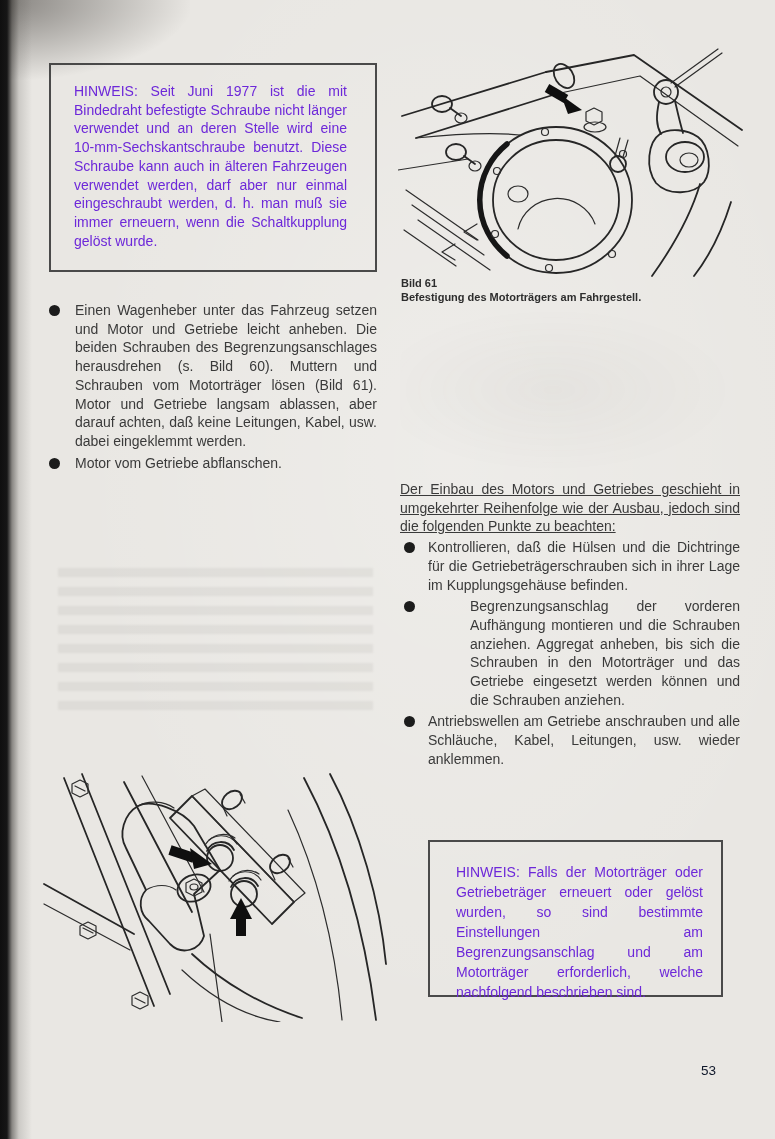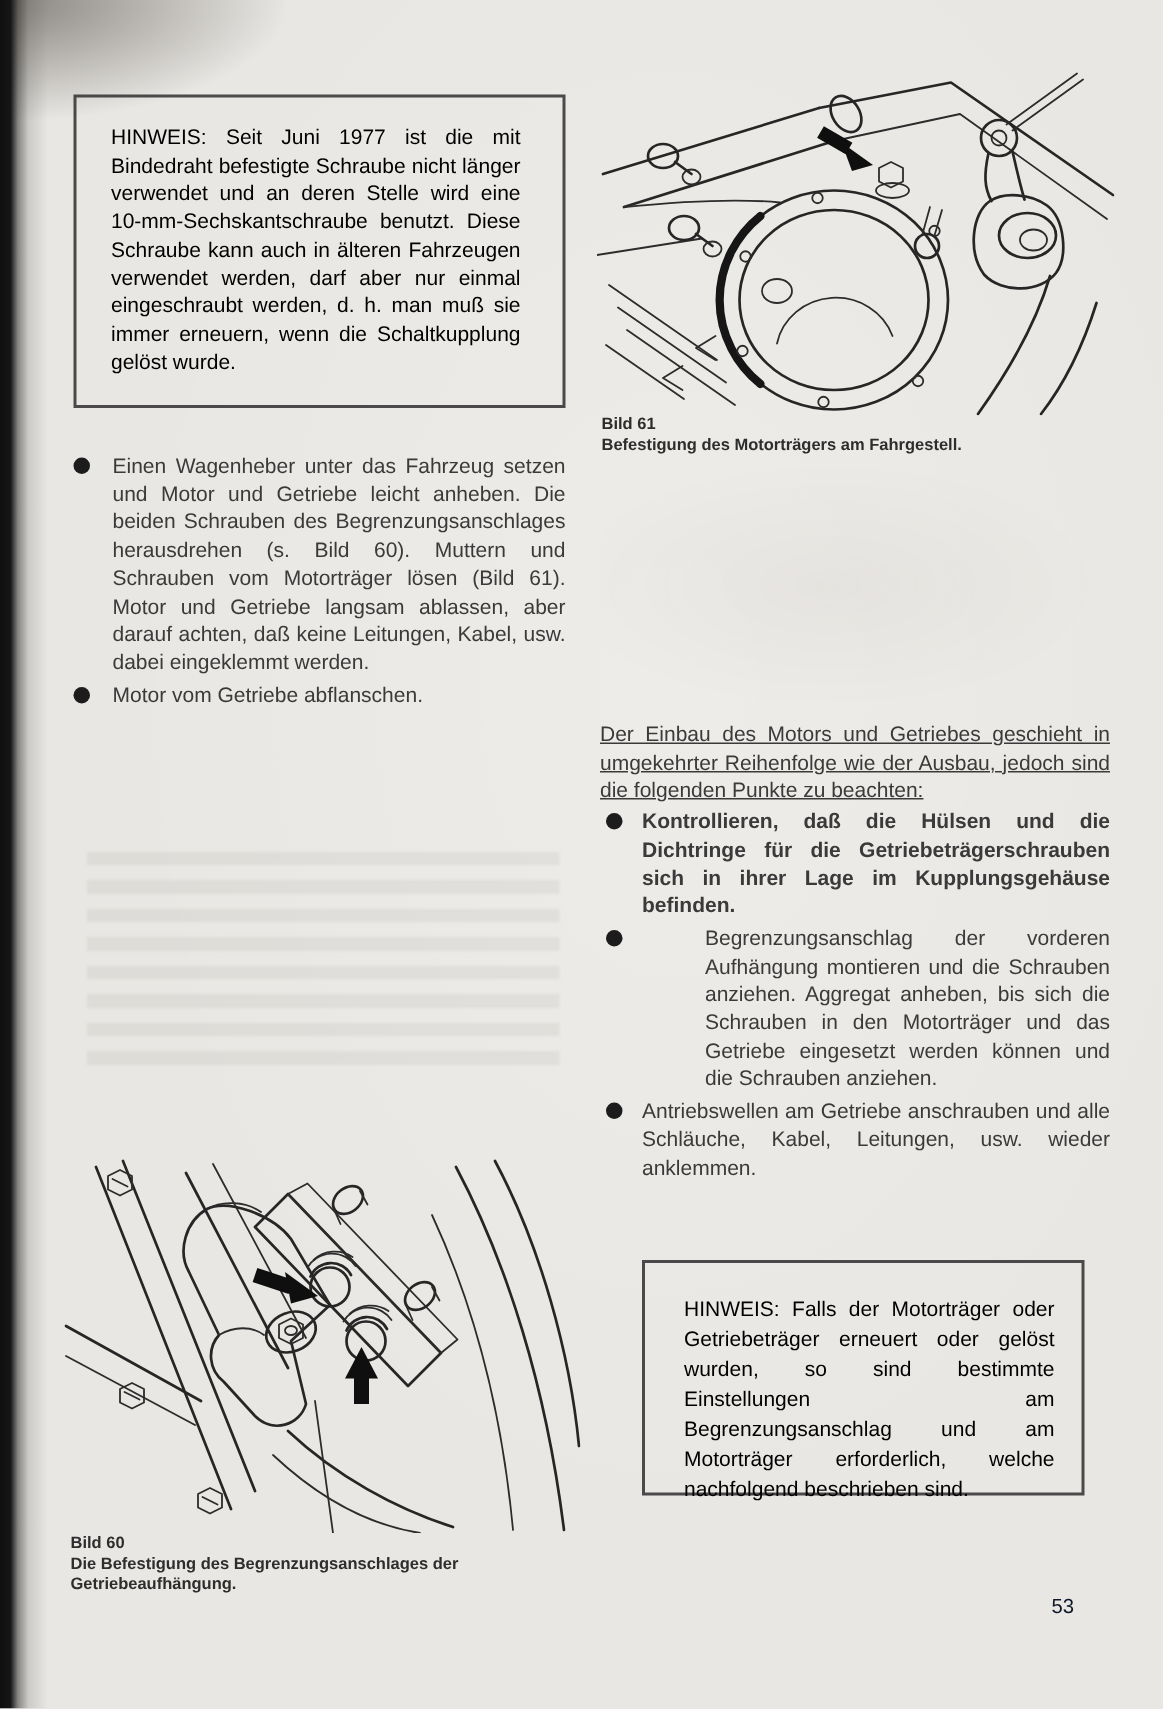--- a/index.html
+++ b/index.html
@@ -20,21 +20,21 @@
   .paper-tint{position:absolute;inset:0;pointer-events:none;
     background:radial-gradient(ellipse at 58% 40%,rgba(255,255,255,.22),rgba(255,255,255,0) 60%);}
 
   
   .ghost{position:absolute;pointer-events:none;filter:blur(1.2px);opacity:.10;}
   .ghost-lines{background:repeating-linear-gradient(to bottom,rgba(110,104,98,.85) 0 9px,transparent 9px 19px);}
   .ghost-blob{background:radial-gradient(ellipse at 45% 50%,rgba(110,104,98,.7),rgba(110,104,98,0) 70%);opacity:.08;}
 
   
   .note-box{position:absolute;border:2px solid #4a4a4a;background:transparent;box-sizing:border-box;}
-  .note-text{font-size:14px;line-height:18.7px;text-align:justify;color:#000000;}
+  .note-text{font-size:14px;line-height:18.7px;text-align:justify;color:#6d28d9;}
   .body-text{font-size:14px;line-height:18.7px;text-align:justify;color:#3a3a3a;}
 
   .bullet-item{position:relative;padding-left:26px;margin-bottom:3px;}
   .bullet-dot{position:absolute;left:0;top:4px;width:11px;height:11px;border-radius:50%;background:#1c1c1c;}
 
   .caption{position:absolute;font-size:11px;line-height:13.5px;font-weight:bold;color:#2d2d2d;}
   .caption .cap-label{display:block;}
   .caption .cap-text{display:block;}
 
   .page-number{position:absolute;font-size:13.5px;color:#0f172a;}
@@ -143,21 +143,21 @@
 
   <div class="caption" style="left:401px;top:277px;width:340px;">
     <span class="cap-label">Bild 61</span>
     <span class="cap-text">Befestigung des Motorträgers am Fahrgestell.</span>
   </div>
 
   <div style="position:absolute;left:400px;top:480px;width:340px;">
     <div class="body-text" style="margin-bottom:2px;text-decoration:underline;">Der Einbau des Motors und Getriebes geschieht in umgekehrter Reihenfolge wie der Ausbau, jedoch sind die folgenden Punkte zu beachten:</div>
     <div class="bullet-item">
       <span class="bullet-dot" style="left:4px;"></span>
-      <span class="body-text" style="display:block;padding-left:2px;font-weight:bold;">Kontrollieren, daß die Hülsen und die Dichtringe für die Getriebeträgerschrauben sich in ihrer Lage im Kupplungsgehäuse befinden.</span>
+      <span class="body-text" style="display:block;padding-left:2px;">Kontrollieren, daß die Hülsen und die Dichtringe für die Getriebeträgerschrauben sich in ihrer Lage im Kupplungsgehäuse befinden.</span>
     </div>
     <div class="bullet-item">
       <span class="bullet-dot" style="left:4px;"></span>
       <span class="body-text" style="display:block;padding-left:2px;margin-left:42px;">Begrenzungsanschlag der vorderen Aufhängung montieren und die Schrauben anziehen. Aggregat anheben, bis sich die Schrauben in den Motorträger und das Getriebe eingesetzt werden können und die Schrauben anziehen.</span>
     </div>
     <div class="bullet-item">
       <span class="bullet-dot" style="left:4px;"></span>
       <span class="body-text" style="display:block;padding-left:2px;">Antriebswellen am Getriebe anschrauben und alle Schläuche, Kabel, Leitungen, usw. wieder anklemmen.</span>
     </div>
   </div>
@@ -233,23 +233,19 @@
       <path class="ln" d="M262,6 C296,70 322,152 334,248"></path>
       <path class="ln" d="M288,2 C318,58 338,130 344,192"></path>
       <path class="ln-thin" d="M246,38 C272,94 292,162 300,248"></path>
 
       <path class="ln" d="M150,182 C182,212 222,234 260,246"></path>
       <path class="ln-thin" d="M140,198 C172,228 206,245 238,250"></path>
       <path class="ln-thin" d="M168,162 L180,250"></path>
     </svg>
   </div>
 
-  <div class="caption" style="left:47px;top:1023px;width:345px;">
-    <span class="cap-label">Bild 60</span>
-    <span class="cap-text">Die Befestigung des Begrenzungsanschlages der Getriebeaufhängung.</span>
-  </div>
 
   <div class="page-number" style="left:701px;top:1063px;">53</div>
 
   <div class="edge-left"></div>
   <div class="corner-shade"></div>
 
 </div>
 
 </body></html>

